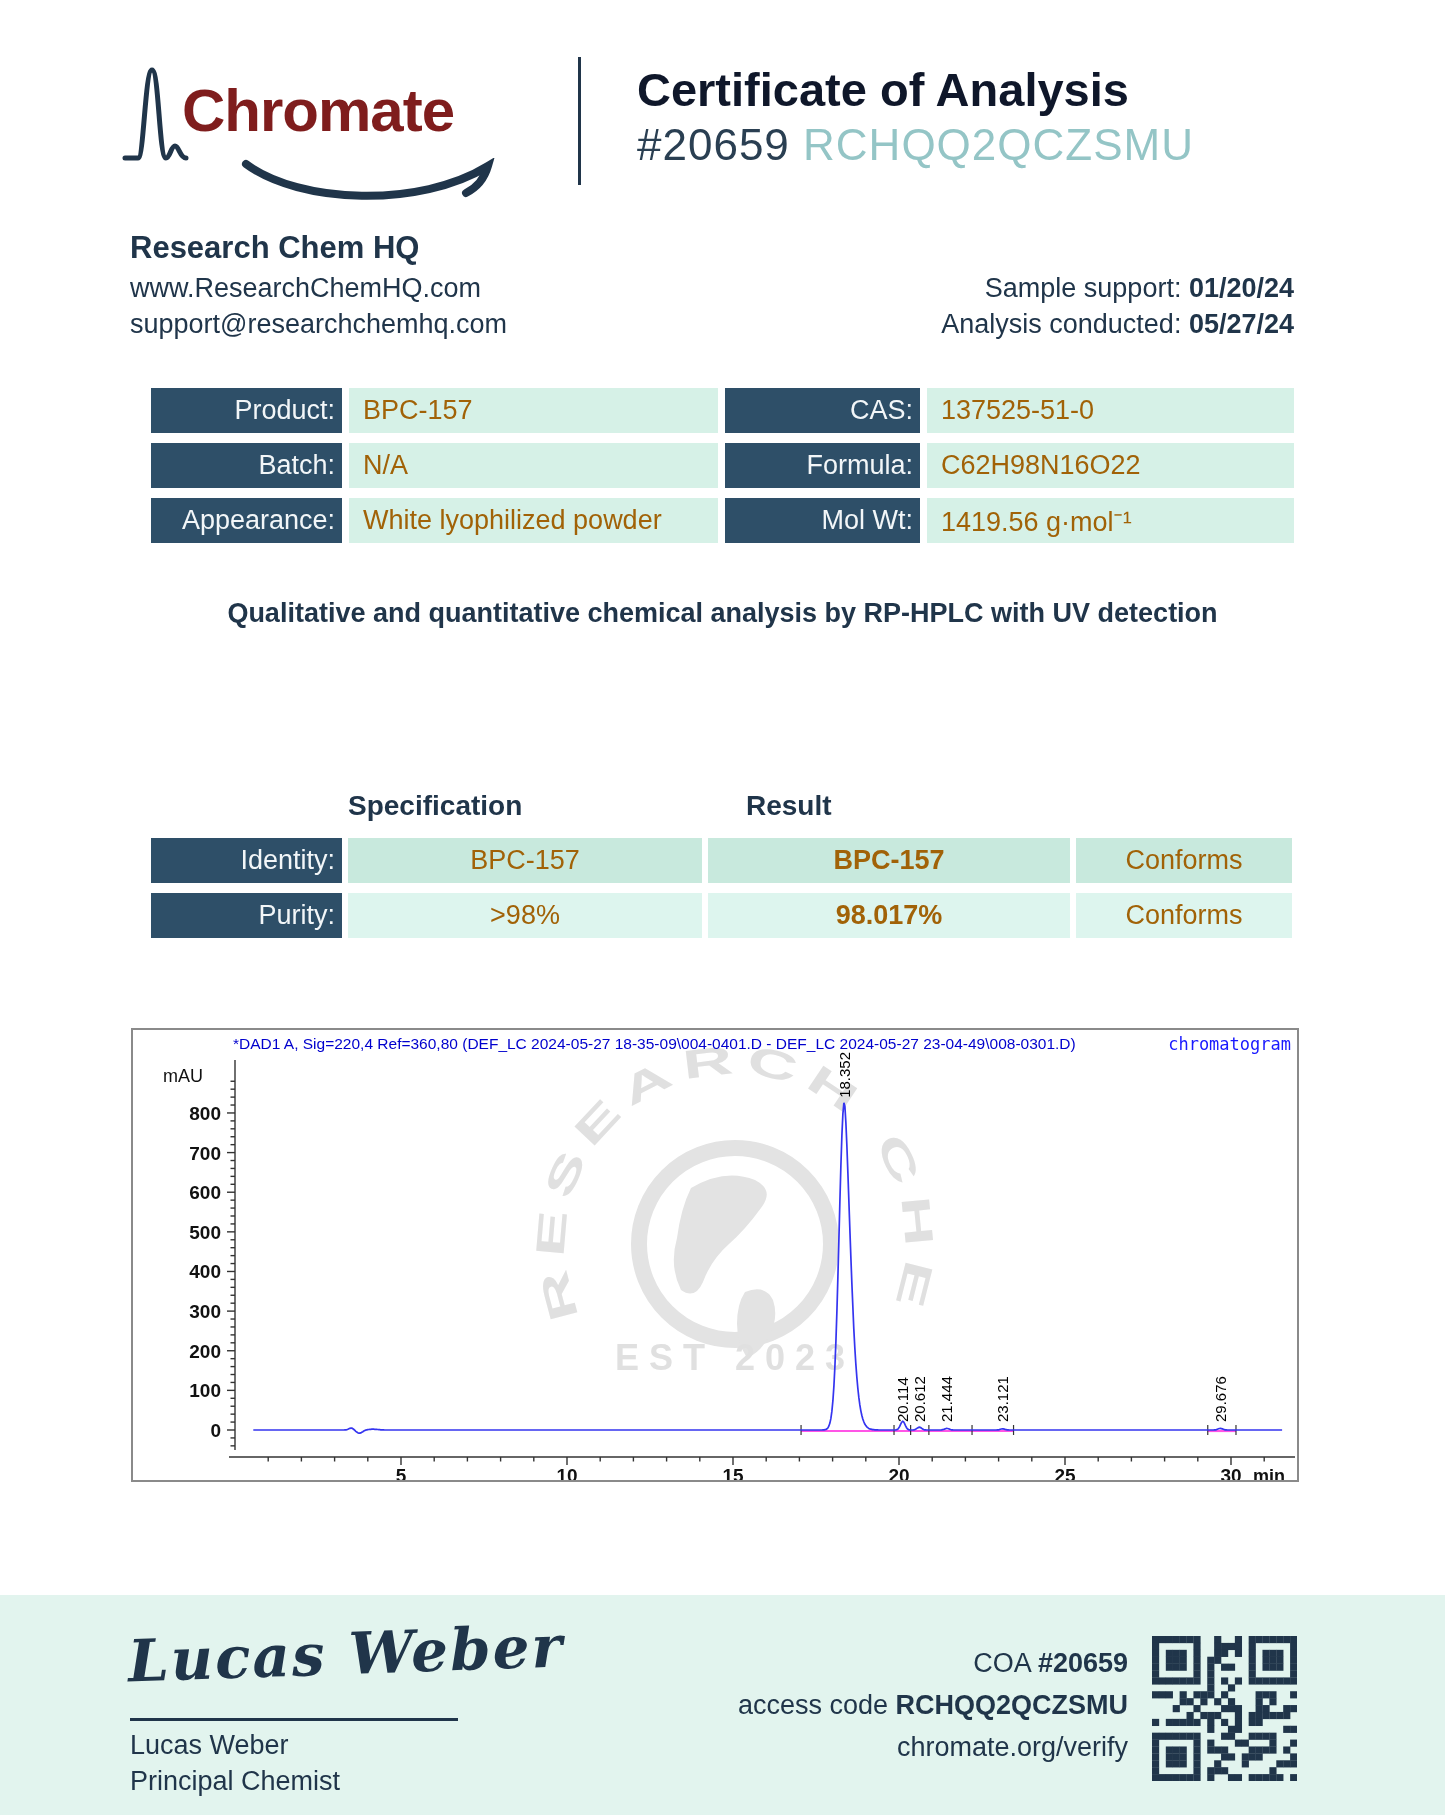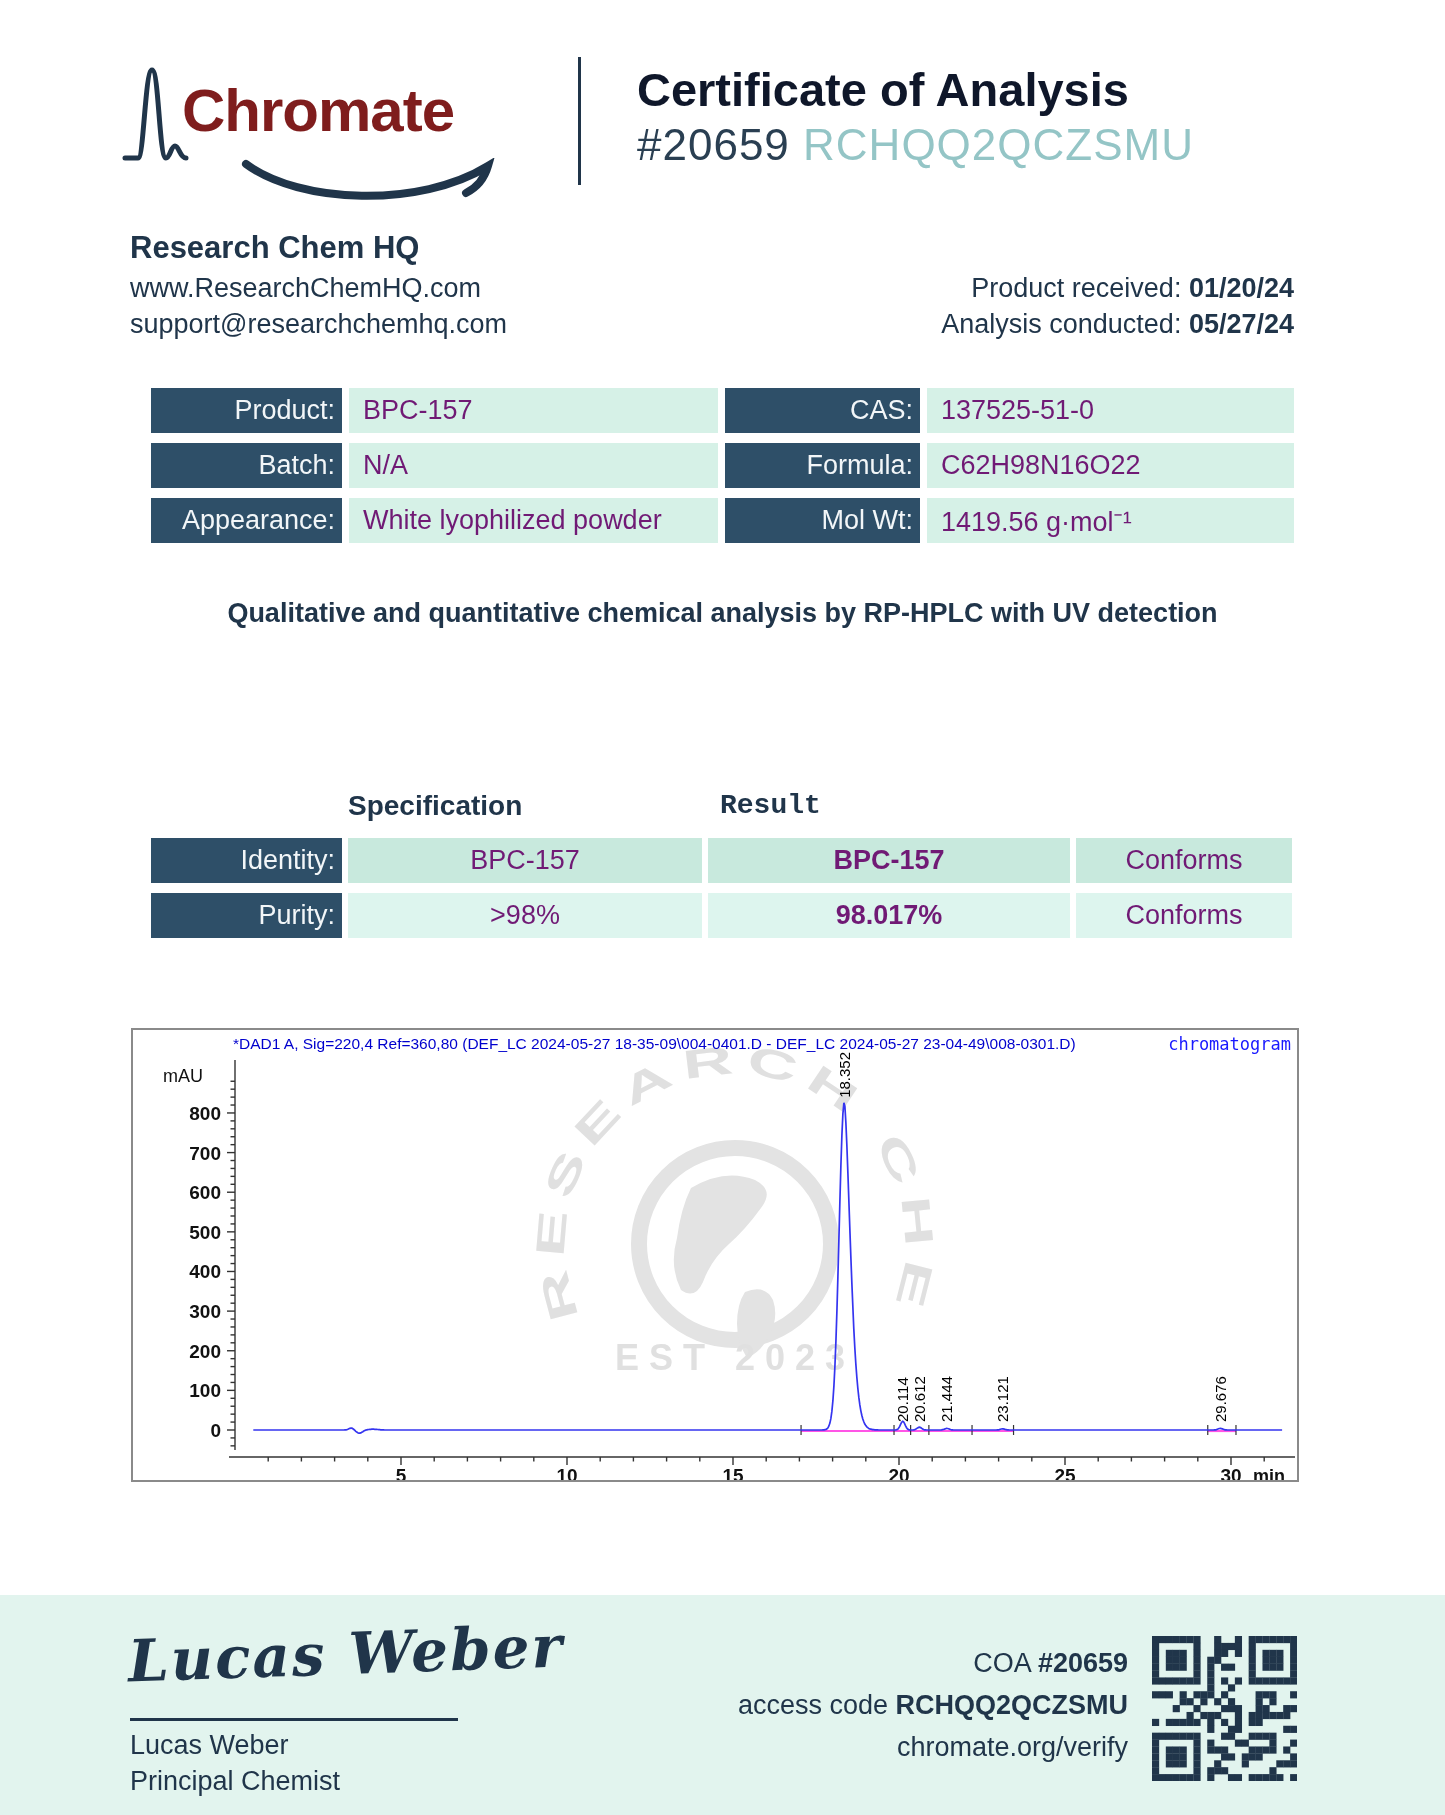--- a/index.html
+++ b/index.html
@@ -19,29 +19,29 @@
   #lab-name{position:absolute;left:130px;top:230px;font-size:31px;font-weight:700;}
   #lab-contact{position:absolute;left:130px;top:270px;font-size:27px;line-height:36px;}
   #dates{position:absolute;right:151px;top:270px;font-size:27px;line-height:36px;text-align:right;}
   .b{font-weight:700;}
 
   
   #ptable{position:absolute;left:151px;top:388px;display:grid;
     grid-template-columns:191px 369px 195px 367px;grid-auto-rows:45px;column-gap:7px;row-gap:10px;}
   .cell{display:flex;align-items:center;font-size:27px;}
   .lblcell{background:#2e4f68;color:#f2f6f8;justify-content:flex-end;padding-right:7px;}
-  .valcell{background:#d6f1e7;color:#701a75;padding-left:14px;}
+  .valcell{background:#d6f1e7;color:#a16207;padding-left:14px;}
 
   
   #statement{position:absolute;left:0;top:598px;width:1445px;text-align:center;font-size:27px;font-weight:700;}
 
   
   .colhead{position:absolute;top:790px;font-size:28px;font-weight:700;text-align:left;}
   #spec-head{left:348px;width:354px;}
-  #result-head{left:720px;width:362px;font-family:Liberation Mono, monospace;}
+  #result-head{left:746px;width:362px;}
   #rtable{position:absolute;left:151px;top:838px;display:grid;
     grid-template-columns:191px 354px 362px 216px;grid-auto-rows:45px;column-gap:6px;row-gap:10px;}
   .mintA{background:#c8e9dd;}
   .mintB{background:#ddf5ee;}
   .ctr{justify-content:center;padding-left:0;}
 
   
   #chart-frame{position:absolute;left:131px;top:1028px;width:1168px;height:454px;border:2px solid #8a8a8a;background:#fff;box-sizing:border-box;}
   #chromatogram-svg{position:absolute;left:0;top:0;}
 
@@ -73,21 +73,21 @@
     <span> </span>
     <span class="code">RCHQQ2QCZSMU</span>
   </div>
 
   <div id="lab-name">Research Chem HQ</div>
   <div id="lab-contact">
     <div>www.ResearchChemHQ.com</div>
     <div>support@researchchemhq.com</div>
   </div>
   <div id="dates">
-    <div><span>Product received: </span><span class="b">01/20/24</span></div>
+    <div><span>Sample support: </span><span class="b">01/20/24</span></div>
     <div><span>Analysis conducted: </span><span class="b">05/27/24</span></div>
   </div>
 
   <div id="ptable">
     <div class="cell lblcell">Product:</div>
     <div class="cell valcell">BPC-157</div>
     <div class="cell lblcell">CAS:</div>
     <div class="cell valcell">137525-51-0</div>
 
     <div class="cell lblcell">Batch:</div>

